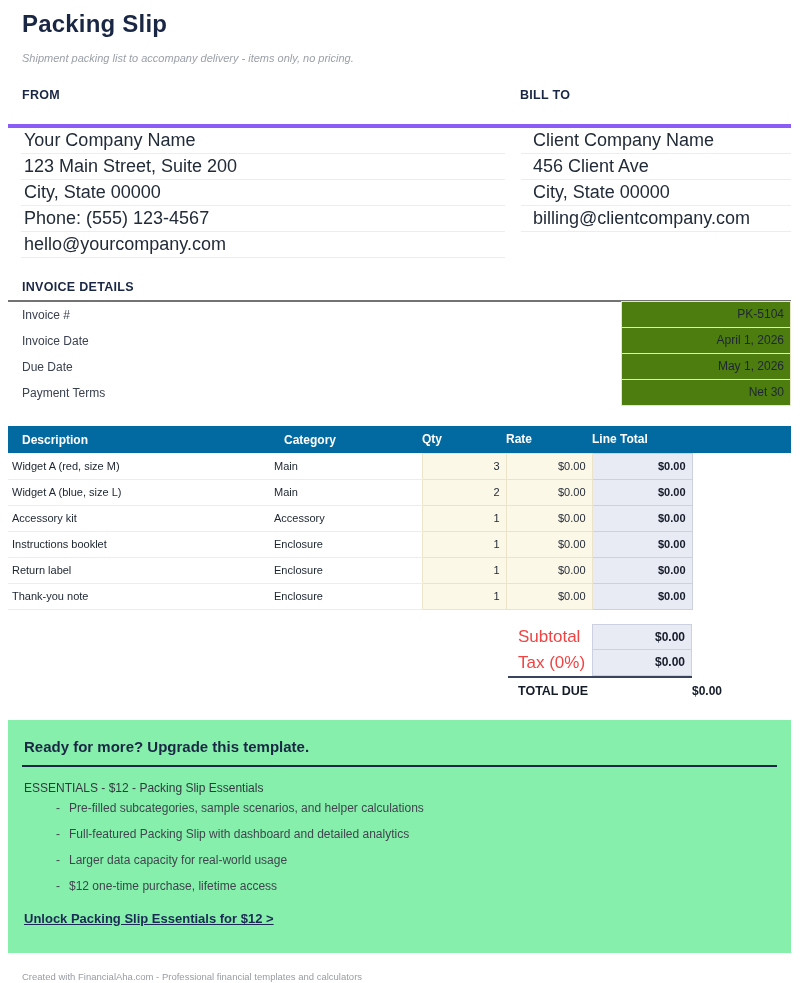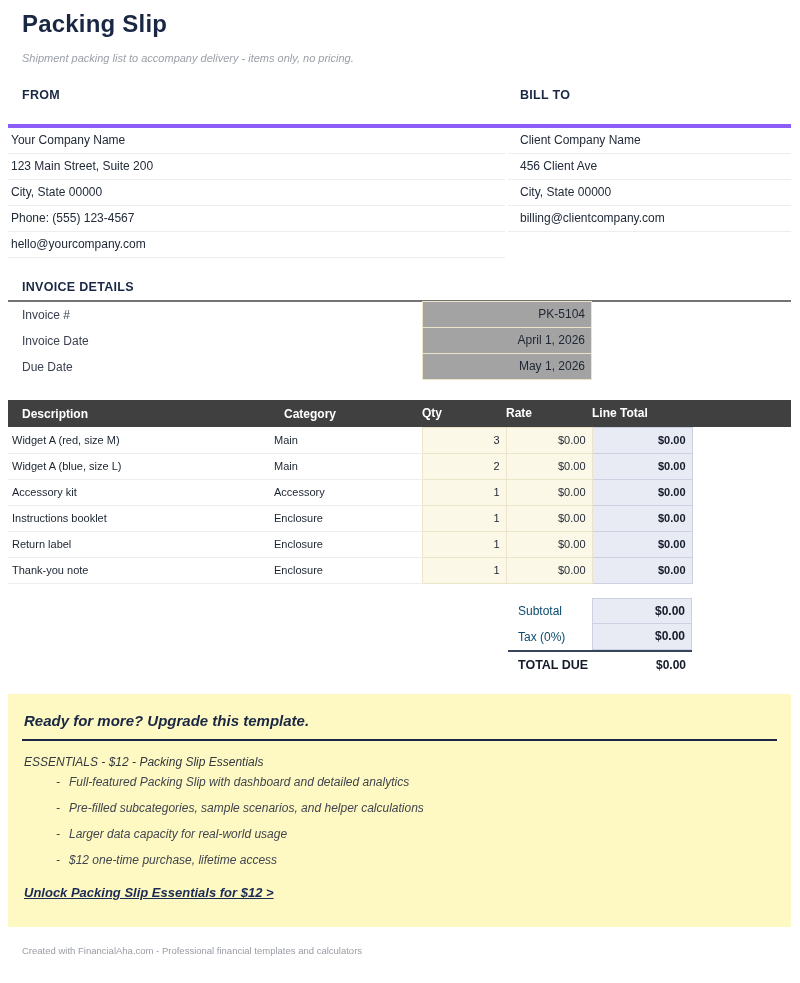--- a/index.html
+++ b/index.html
@@ -31,58 +31,58 @@
   .col-right { flex:1; }
   .section-heading {
     font-size:12.5px; font-weight:bold; color:#1a2744; letter-spacing:0.3px;
   }
   .parties-header .section-heading.left { padding-left:14px; }
   .parties-header .section-heading.right { padding-left:12px; }
   .parties-body { display:flex; }
   .addr-col-left { flex:0 0 500px; padding-right:3px; }
   .addr-col-right { flex:1; padding-left:0; }
   .addr-row {
-    height:26px; line-height:25px; font-size:12px; color:#222b38;
+    height:26px; line-height:25px; font-size:18px; color:#222b38;
     border-bottom:1px solid #ededed; padding-left:3px;
-    white-space:nowrap; overflow:hidden;
+    white-space:nowrap; overflow:hidden;margin-left:13px;
   }
   .addr-col-right .addr-row { padding-left:12px; }
 
   
   .inv-section { margin-top:22px; }
   .inv-heading-row {
     border-bottom:2px solid #737373; padding-bottom:6px;
   }
   .inv-heading-row .section-heading { padding-left:14px; }
-  .inv-row { display:flex; height:26px; align-items:stretch; }
+  .inv-row { display:flex; height:26px; align-items:stretch;justify-content:space-between; }
   .inv-label {
     flex:0 0 414px; font-size:12px; color:#3a4150;
     line-height:26px; padding-left:14px;
   }
   .inv-value {
-    flex:0 0 170px; background:#a3a3a3; border:1px solid #ece4c8;
+    flex:0 0 170px; background:#4d7c0f; border:1px solid #ece4c8;
     margin-top:-1px; font-size:12px; color:#1e2633;
     text-align:right; line-height:25px; padding-right:6px;
   }
   .inv-row:first-of-type .inv-value { margin-top:0; }
 
   
   .li-section { margin-top:20px; }
   .li-heading { padding-left:14px; margin-bottom:12px; }
   table.items {
     width:783px; border-collapse:collapse; table-layout:fixed;
   }
   table.items col.c-desc  { width:262px; }
   table.items col.c-cat   { width:152px; }
   table.items col.c-qty   { width:84px; }
   table.items col.c-rate  { width:86px; }
   table.items col.c-total { width:100px; }
   table.items col.c-fill  { width:99px; }
   table.items thead th {
-    background:#404040; color:#ffffff; font-size:12px; font-weight:bold;
+    background:#0369a1; color:#ffffff; font-size:12px; font-weight:bold;
     height:27px; vertical-align:middle;
   }
   th.h-left { text-align:left; padding-left:14px; }
   th.h-num { text-align:left; }
   table.items tbody td {
     height:26px; font-size:11px; vertical-align:middle;
   }
   td.t-desc, td.t-cat {
     border-bottom:1px solid #ededed; padding-left:4px; color:#1b2430;
     text-align:left;
@@ -94,42 +94,41 @@
   td.t-total {
     background:#e8eaf4; border:1px solid #ccd1e2;
     text-align:right; padding-right:6px; font-weight:bold; color:#141b29;
   }
   td.t-fill { background:#ffffff; }
 
   
   .totals { margin-left:500px; width:184px; margin-top:14px; }
   .tot-row { display:flex; height:26px; align-items:stretch; }
   .tot-label {
-    flex:0 0 84px; font-size:12px; color:#0c4a6e; line-height:26px;
+    flex:0 0 84px; font-size:17px; color:#ef4444; line-height:26px;
     padding-left:10px; white-space:nowrap;
   }
   .tot-value {
     flex:0 0 100px; background:#e8eaf4; border:1px solid #ccd1e2;
     text-align:right; font-weight:bold; font-size:12px; color:#141b29;
     line-height:24px; padding-right:6px;
   }
   .tot-row.second .tot-value { margin-top:-1px; }
-  .tot-row.grand { border-top:2px solid #39445c; }
+  .tot-row.grand { border-top:2px solid #39445c;gap:36px; }
   .tot-row.grand .tot-label {
     font-size:12.5px; font-weight:bold; color:#141b29;
   }
   .tot-row.grand .tot-value {
     background:none; border:none; line-height:26px;
   }
 
   
   .promo {
-    margin-top:18px; width:783px; background:#fef9c3;
+    margin-top:18px; width:783px; background:#86efac;
     padding:10px 14px 26px 14px;
-    font-style:italic;
   }
   .promo-heading {
     font-size:15px; font-weight:bold; color:#1a2744;
     padding:8px 0 10px 2px; border-bottom:2px solid #1a2744;
   }
   .promo-plan { font-size:12px; color:#33383f; margin-top:14px; padding-left:2px; }
   .promo-bullet {
     font-size:12px; color:#41454e; height:26px; line-height:26px;
     padding-left:34px; white-space:nowrap;
   }
@@ -181,20 +180,24 @@
       <div class="inv-label">Invoice #</div>
       <div class="inv-value">PK-5104</div>
     </div>
     <div class="inv-row">
       <div class="inv-label">Invoice Date</div>
       <div class="inv-value">April 1, 2026</div>
     </div>
     <div class="inv-row">
       <div class="inv-label">Due Date</div>
       <div class="inv-value">May 1, 2026</div>
+    </div>
+    <div class="inv-row">
+      <div class="inv-label">Payment Terms</div>
+      <div class="inv-value">Net 30</div>
     </div>
   </div>
 
   <div class="li-section">
     <table class="items">
       <colgroup>
         <col class="c-desc">
           <col class="c-cat">
           <col class="c-qty">
           <col class="c-rate">
@@ -276,24 +279,24 @@
         <div class="tot-label">TOTAL DUE</div>
         <div class="tot-value">$0.00</div>
       </div>
     </div>
   </div>
 
   <div class="promo">
     <div class="promo-heading">Ready for more? Upgrade this template.</div>
     <div class="promo-plan">ESSENTIALS - $12 - Packing Slip Essentials</div>
     <div class="promo-bullet">
+      <span class="dash">-</span><span>Pre-filled subcategories, sample scenarios, and helper calculations</span>
+    </div>
+    <div class="promo-bullet">
       <span class="dash">-</span><span>Full-featured Packing Slip with dashboard and detailed analytics</span>
-    </div>
-    <div class="promo-bullet">
-      <span class="dash">-</span><span>Pre-filled subcategories, sample scenarios, and helper calculations</span>
     </div>
     <div class="promo-bullet">
       <span class="dash">-</span><span>Larger data capacity for real-world usage</span>
     </div>
     <div class="promo-bullet">
       <span class="dash">-</span><span>$12 one-time purchase, lifetime access</span>
     </div>
     <a href="#" class="promo-cta">Unlock Packing Slip Essentials for $12 &gt;</a>
   </div>
 

